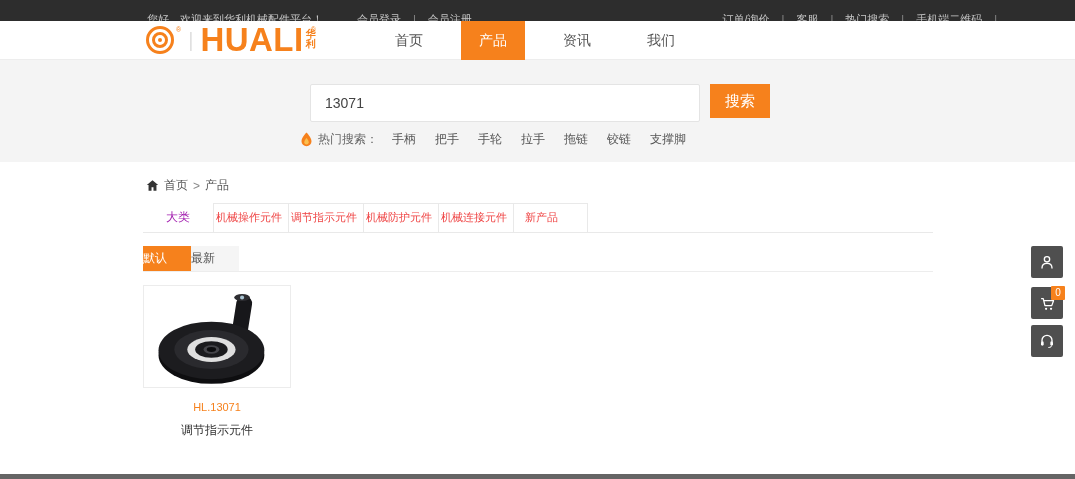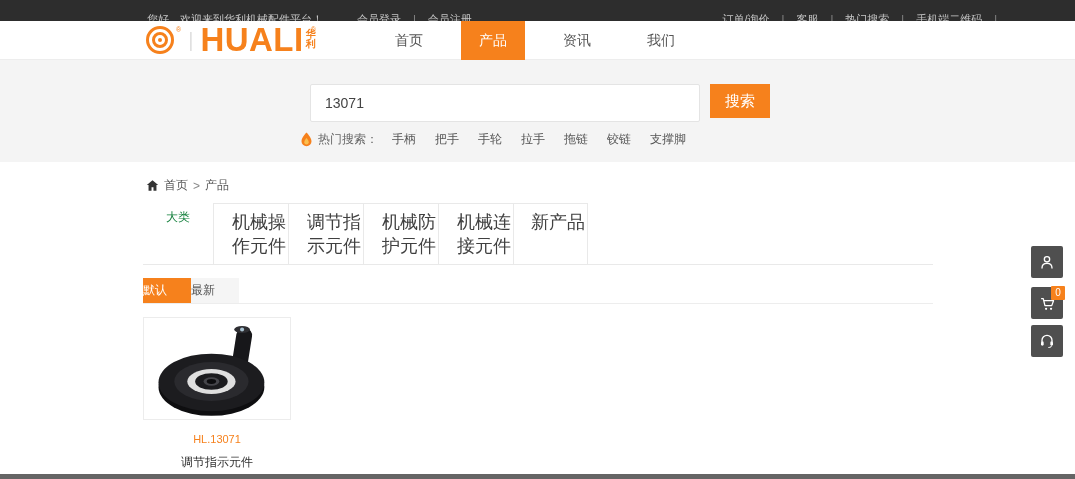--- a/index.html
+++ b/index.html
@@ -47,22 +47,22 @@
   .hot-link{margin-right:19px;color:#555;cursor:pointer;}
 
   
   .main{position:absolute;top:162px;left:143px;width:790px;}
   .breadcrumb{display:flex;align-items:center;gap:5px;font-size:12px;color:#555;margin:15px 0 0 3px;}
   .breadcrumb .home-icon{width:13px;height:13px;}
   .breadcrumb .crumb{cursor:pointer;}
   .breadcrumb .bsep{color:#888;}
 
   .cat-row{margin-top:9px;display:flex;align-items:stretch;border-bottom:1px solid #e9e9e9;}
-  .cat-label{width:70px;text-align:center;font-size:12px;color:#15803d;padding:6px 0;}
-  .cat-item{width:75px;text-align:right;font-size:18px;color:#404040;padding:6px 2px;
+  .cat-label{width:70px;text-align:center;font-size:12px;color:#a21caf;padding:6px 0;}
+  .cat-item{width:75px;text-align:left;font-size:11px;color:#ef4444;padding:6px 2px;
     border:1px solid #e9e9e9;border-bottom:none;border-right:none;cursor:pointer;background:#fff;}
   .cat-item:last-child{border-right:1px solid #e9e9e9;padding-left:11px;}
 
   .sort-row{margin-top:13px;display:flex;border-bottom:1px solid #ededed;}
   .sort-tab{width:48px;height:25px;line-height:25px;text-align:left;font-size:12px;color:#555;
     background:#f5f5f5;cursor:pointer;}
   .sort-tab.active{background:var(--accent);color:#fff;}
 
   .product-card{margin-top:13px;width:148px;cursor:pointer;}
   .product-img{width:148px;height:103px;border:1px solid #ececec;background:#fff;

